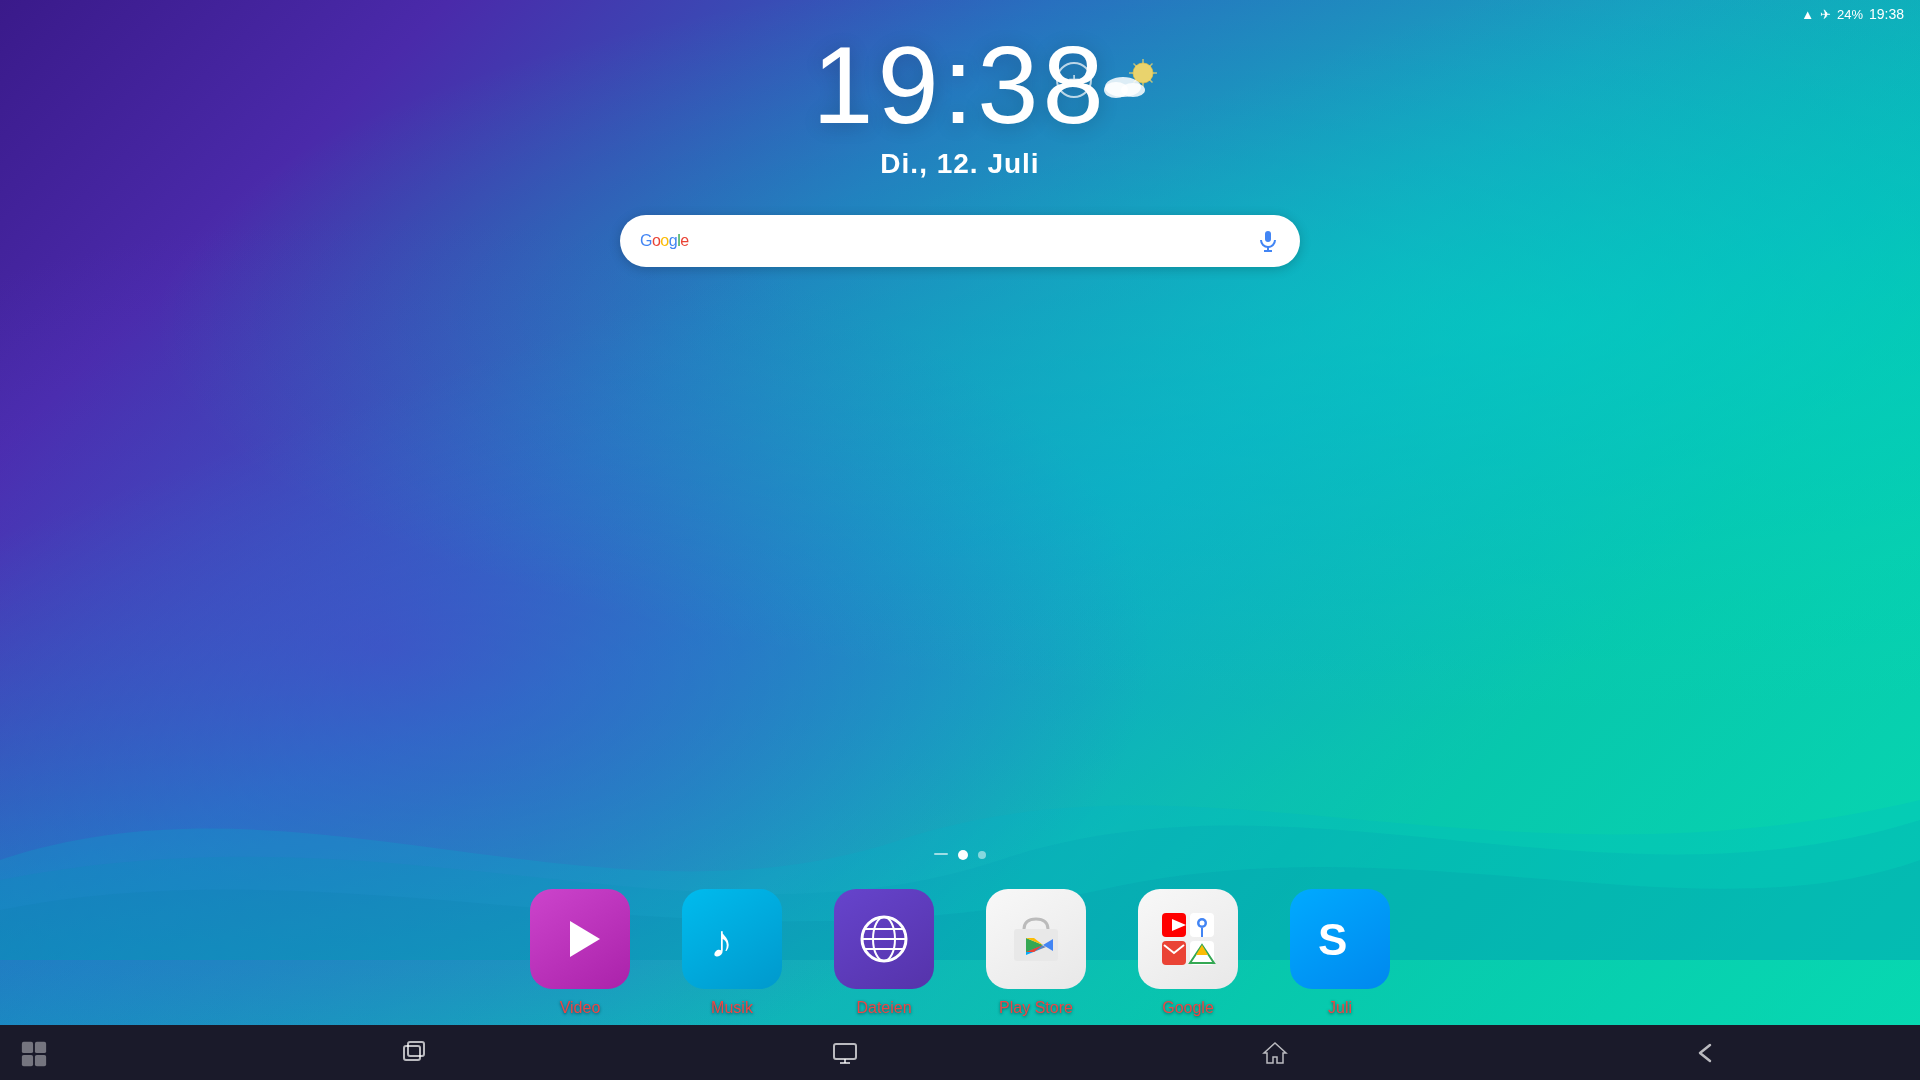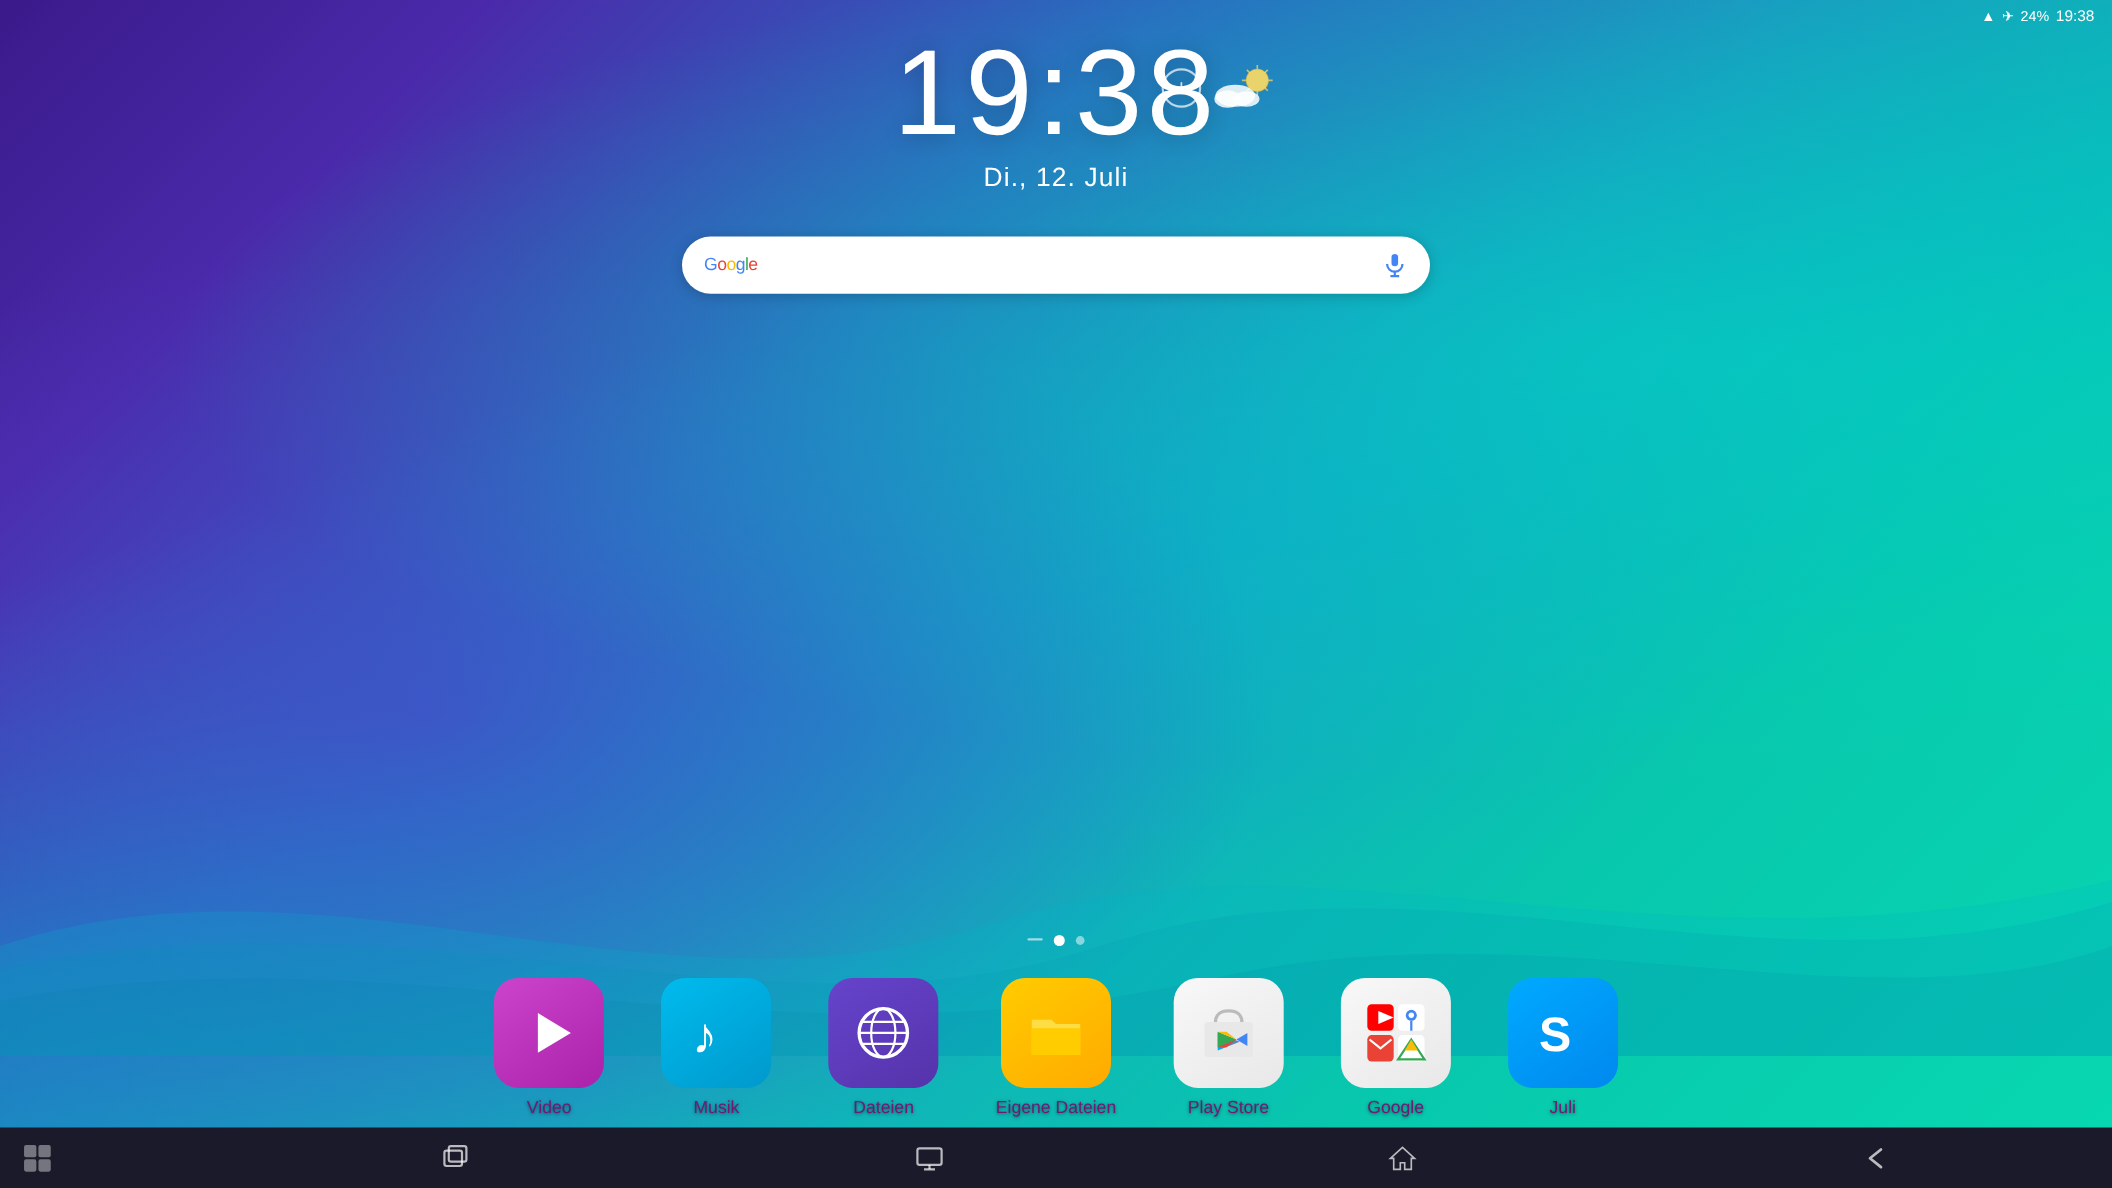--- a/index.html
+++ b/index.html
@@ -66,22 +66,22 @@
 
     #clock-time {
       font-size: 110px;
       font-weight: 100;
       letter-spacing: 4px;
       text-shadow: 0 2px 20px rgba(0,0,0,0.2);
       line-height: 1;
     }
 
     #clock-date {
-      font-size: 24px;
-      font-weight: 400;
+      font-size: 28px;
+      font-weight: 700;
       margin-top: 8px;
       letter-spacing: 1px;
     }
 
     
     #weather-widget {
       position: absolute;
       top: 55px;
       left: 55%;
       z-index: 5;
@@ -218,21 +218,21 @@
       border-radius: 22px;
       display: flex;
       align-items: center;
       justify-content: center;
       font-size: 52px;
       position: relative;
       overflow: hidden;
     }
 
     .app-label {
-      color: #701a75;
+      color: #ef4444;
       font-size: 16px;
       font-weight: 400;
       text-shadow: 0 1px 3px rgba(0,0,0,0.5);
     }
 
     
     .icon-video {
       background: linear-gradient(145deg, #cc44cc, #aa22aa);
     }
     .icon-musik {
@@ -390,30 +390,20 @@
         <circle cx="30" cy="30" r="22" stroke="white" stroke-width="3" fill="none"></circle>
         <ellipse cx="30" cy="30" rx="11" ry="22" stroke="white" stroke-width="2" fill="none"></ellipse>
         <line x1="8" y1="30" x2="52" y2="30" stroke="white" stroke-width="2"></line>
         <line x1="10" y1="20" x2="50" y2="20" stroke="white" stroke-width="2"></line>
         <line x1="10" y1="40" x2="50" y2="40" stroke="white" stroke-width="2"></line>
       </svg>
     </div>
     <span class="app-label">Dateien</span>
   </div>
 
-  <div class="app-item">
-    <div class="app-icon icon-dateien">
-      <svg viewBox="0 0 60 60" width="60" height="60" xmlns="http://www.w3.org/2000/svg">
-        <path d="M8,18 L8,50 L52,50 L52,22 L30,22 L26,18 Z" fill="#ffdd44"></path>
-        <path d="M8,18 L8,50 L52,50 L52,26 L8,26 Z" fill="#ffcc00"></path>
-        <rect x="8" y="26" width="44" height="24" rx="2" fill="#ffcc00"></rect>
-      </svg>
-    </div>
-    <span class="app-label">Eigene Dateien</span>
-  </div>
 
   <div class="app-item">
     <div class="app-icon icon-playstore">
       <svg viewBox="0 0 60 60" width="60" height="60" xmlns="http://www.w3.org/2000/svg">
 
         <rect x="8" y="20" width="44" height="32" rx="3" fill="#e8e8e8"></rect>
         <path d="M18,20 C18,14 22,10 30,10 C38,10 42,14 42,20" stroke="#bbb" stroke-width="3" fill="none"></path>
 
         <polygon points="20,30 40,38 20,46" fill="url(#pg)"></polygon>
         <defs>

